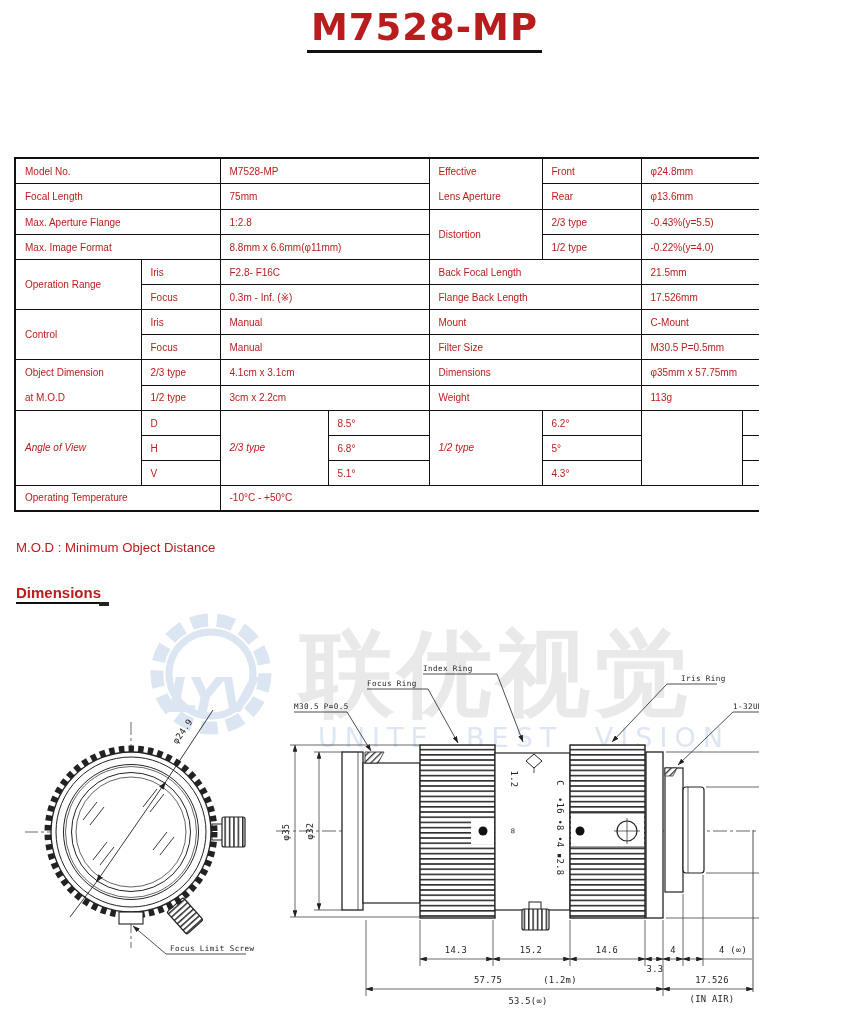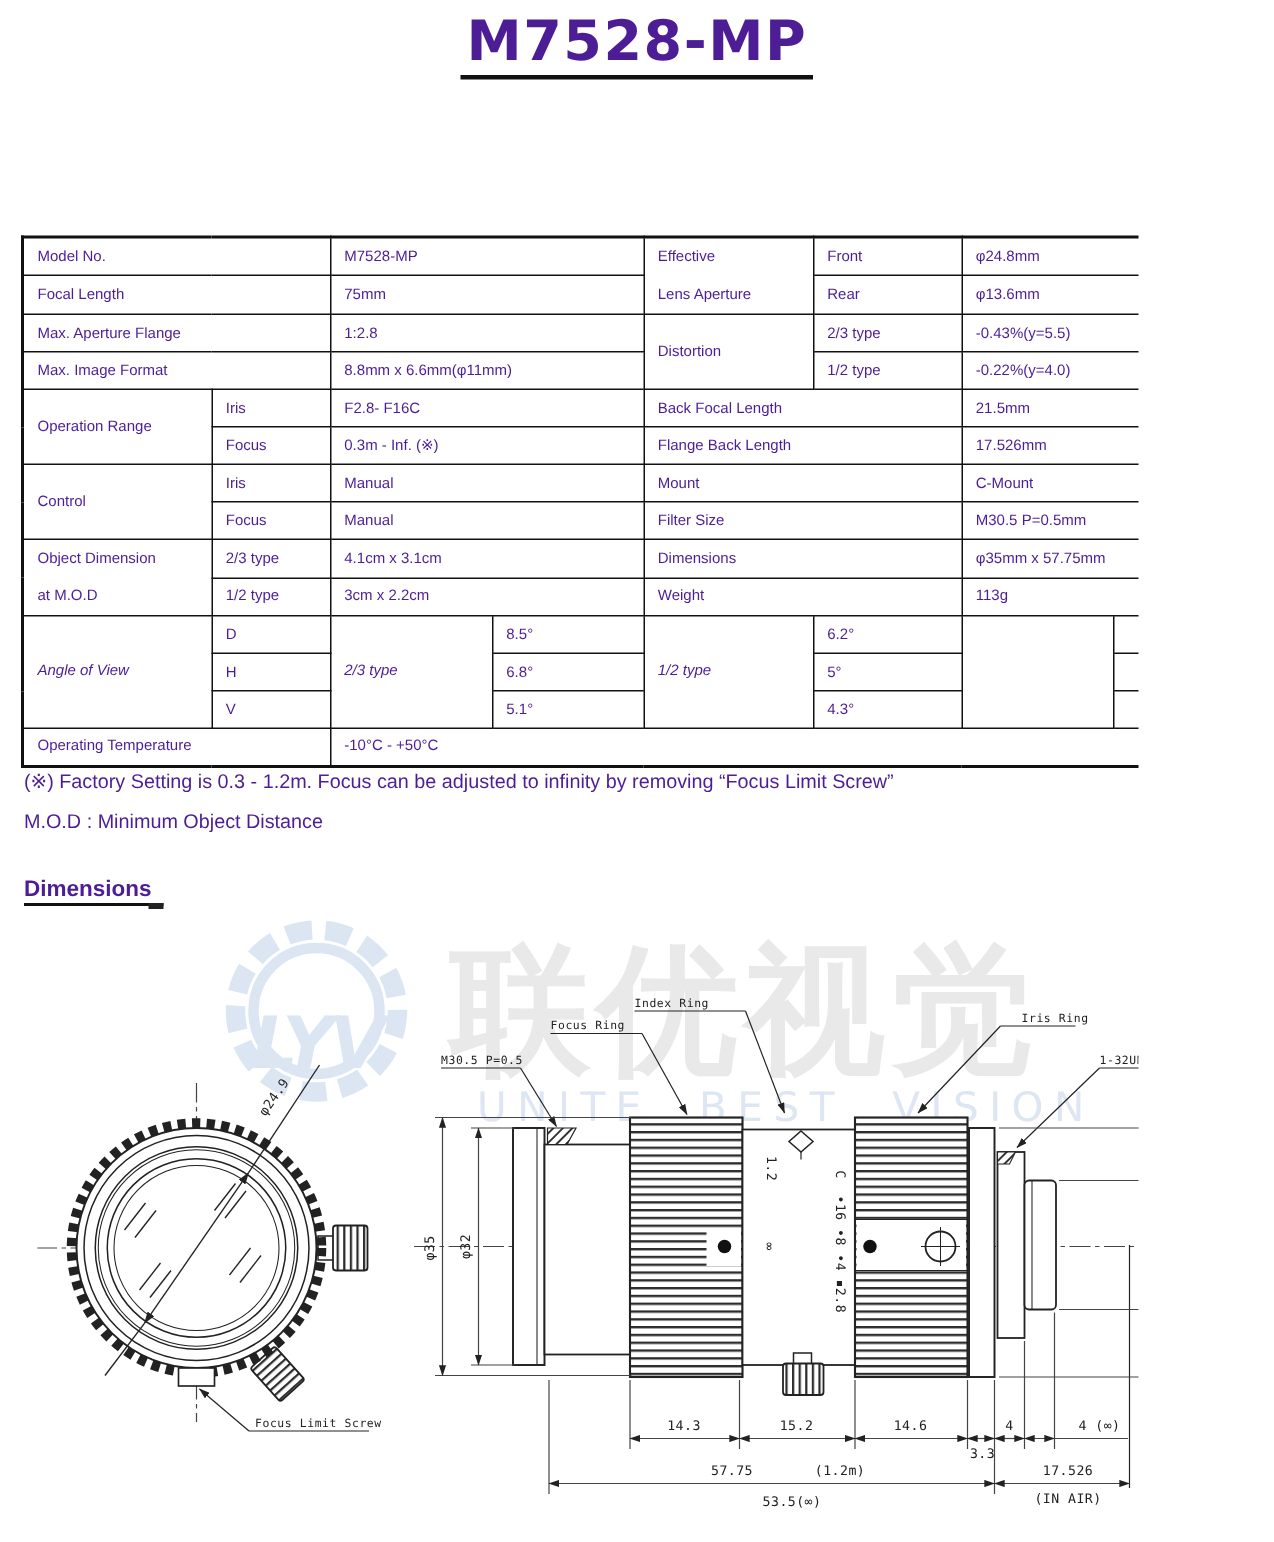--- a/index.html
+++ b/index.html
@@ -1,17 +1,17 @@
 <!DOCTYPE html>
 <html><head>
 <meta charset="utf-8">
 <style>
   html,body{margin:0;padding:0;background:#fff;}
   .page{position:relative;width:759px;height:1028px;background:#fff;overflow:hidden;
-        font-family:"Liberation Sans","DejaVu Sans",sans-serif;color:#4c1d95;}
+        font-family:"Liberation Sans","DejaVu Sans",sans-serif;color:#b91c1c;}
   .title-wrap{position:absolute;top:6px;left:0;width:849px;text-align:center;}
   .title{display:inline-block;font-size:37px;font-weight:bold;letter-spacing:1px;
          border-bottom:3px solid #111;padding:0 4px 1px 4px;font-family:"DejaVu Sans",sans-serif;}
   .hdr{position:absolute;left:17px;top:58px;font-weight:bold;font-size:15px;line-height:27px;white-space:pre;}
   table.spec{position:absolute;left:14px;top:157px;border-collapse:collapse;table-layout:fixed;
              width:821px;font-size:10px;border:2px solid #111;}
   table.spec td{border:1px solid #111;padding:0 4px 0 9px;vertical-align:middle;overflow:hidden;white-space:nowrap;}
   table.spec tr{height:25px;}
   tr.r-aov{height:26px;}
   tr.r-last{height:27px;margin-top:28px;}
@@ -156,21 +156,20 @@
       <td class="sb">4.3°</td>
       <td class="sb"></td>
     </tr>
     <tr class="r-last">
       <td colspan="2">Operating Temperature</td>
       <td colspan="6">-10°C - +50°C</td>
     </tr>
   </tbody>
     </table>
 
-  <div class="note" style="top:513px;">(※) Factory Setting is 0.3 - 1.2m. Focus can be adjusted to infinity by removing “Focus Limit Screw”</div>
   <div class="note" style="top:540px;">M.O.D : Minimum Object Distance</div>
 
   <div class="dim-head-wrap">
     <span class="dim-head">Dimensions</span>
   </div>
 
   <svg width="849" height="432" viewBox="0 596 849 432" style="position:absolute;left:0;top:596px;" xmlns="http://www.w3.org/2000/svg">
     <defs>
       <pattern id="knurlH" width="6" height="5.2" patternUnits="userSpaceOnUse">
         <rect width="6" height="5.2" fill="#fff"></rect>

